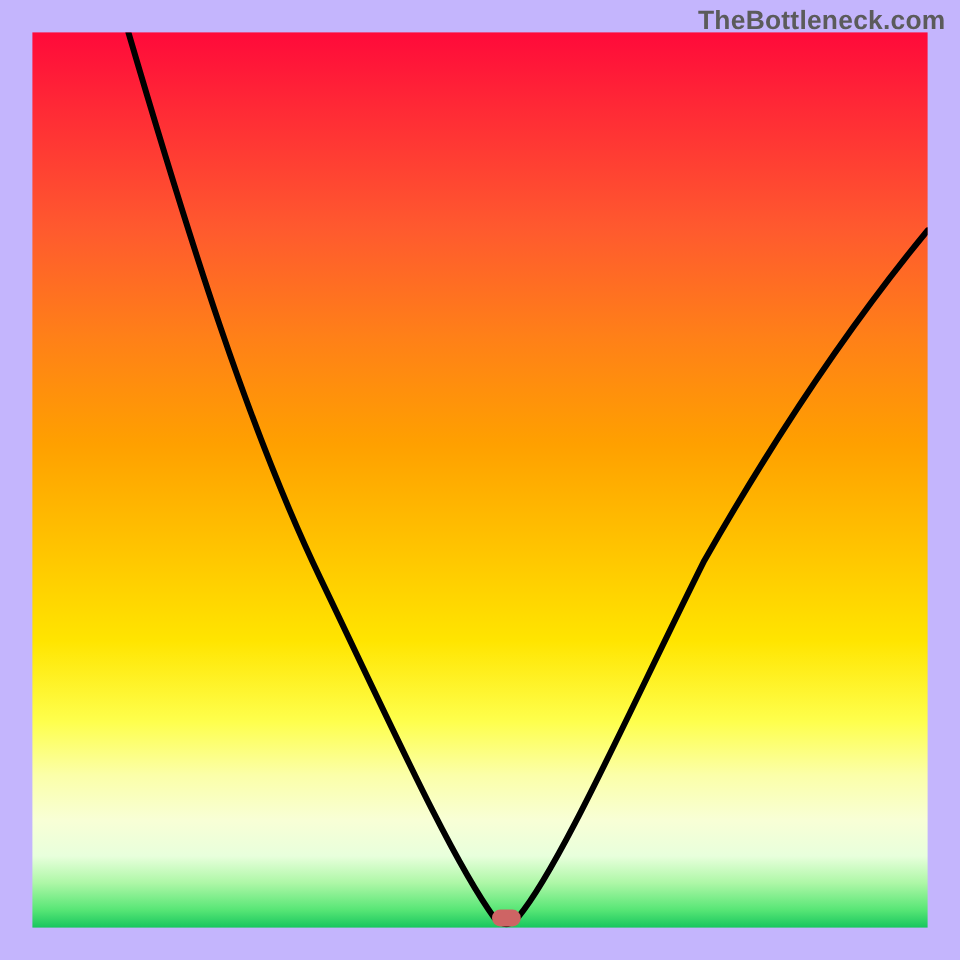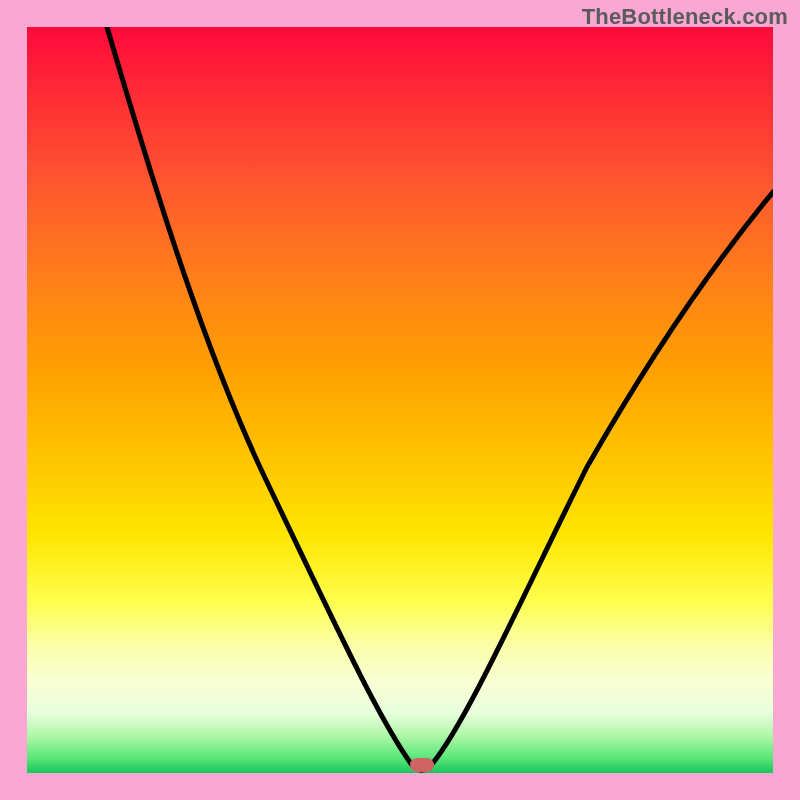--- a/index.html
+++ b/index.html
@@ -8,21 +8,21 @@
     width: 800px;
     height: 800px;
     background: #000;
     font-family: Arial, Helvetica, sans-serif;
     overflow: hidden;
   }
   .frame {
     position: relative;
     width: 800px;
     height: 800px;
-    background: #f9a8d4;
+    background: #c4b5fd;
   }
   .plot-area {
     position: absolute;
     left: 27px;
     top: 27px;
     width: 746px;
     height: 746px;
     background: linear-gradient(to bottom,
       #ff0a3a 0%,
       #ff2f35 10%,

